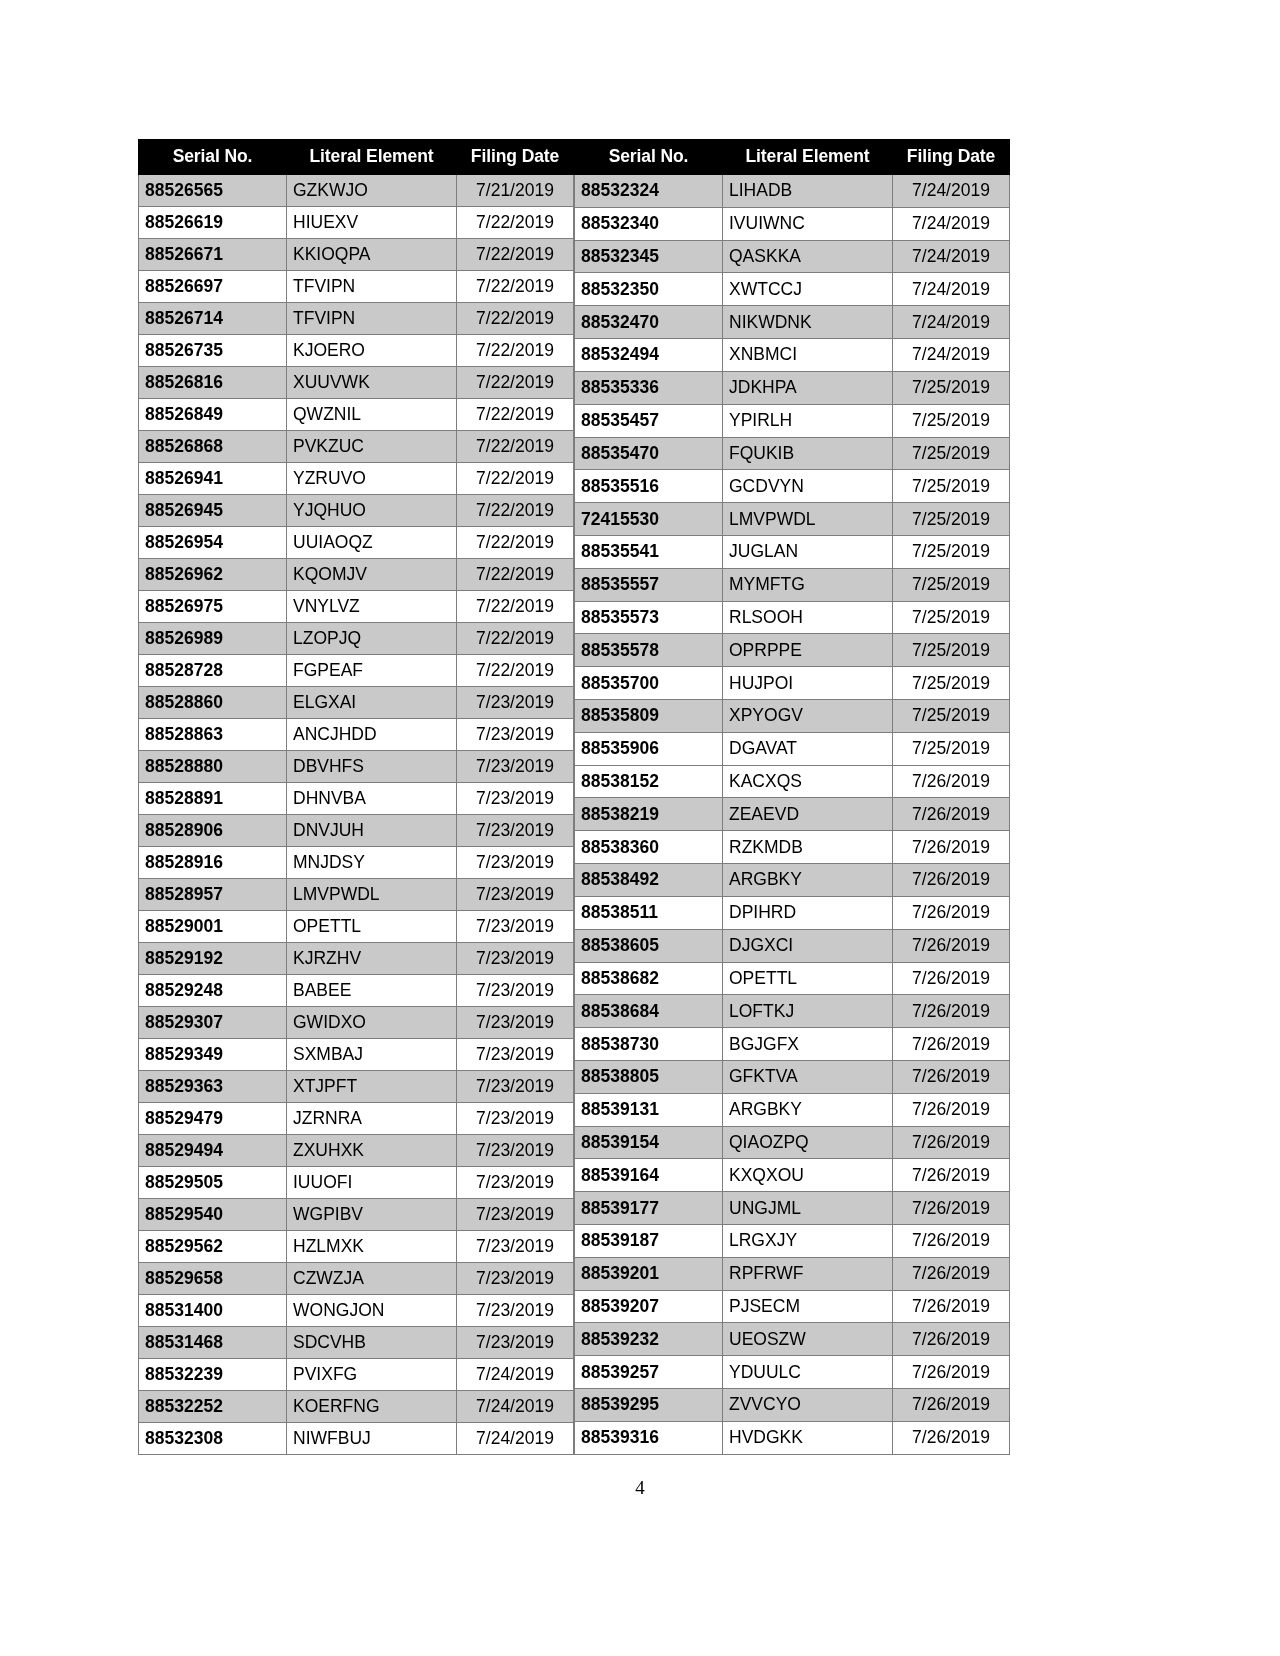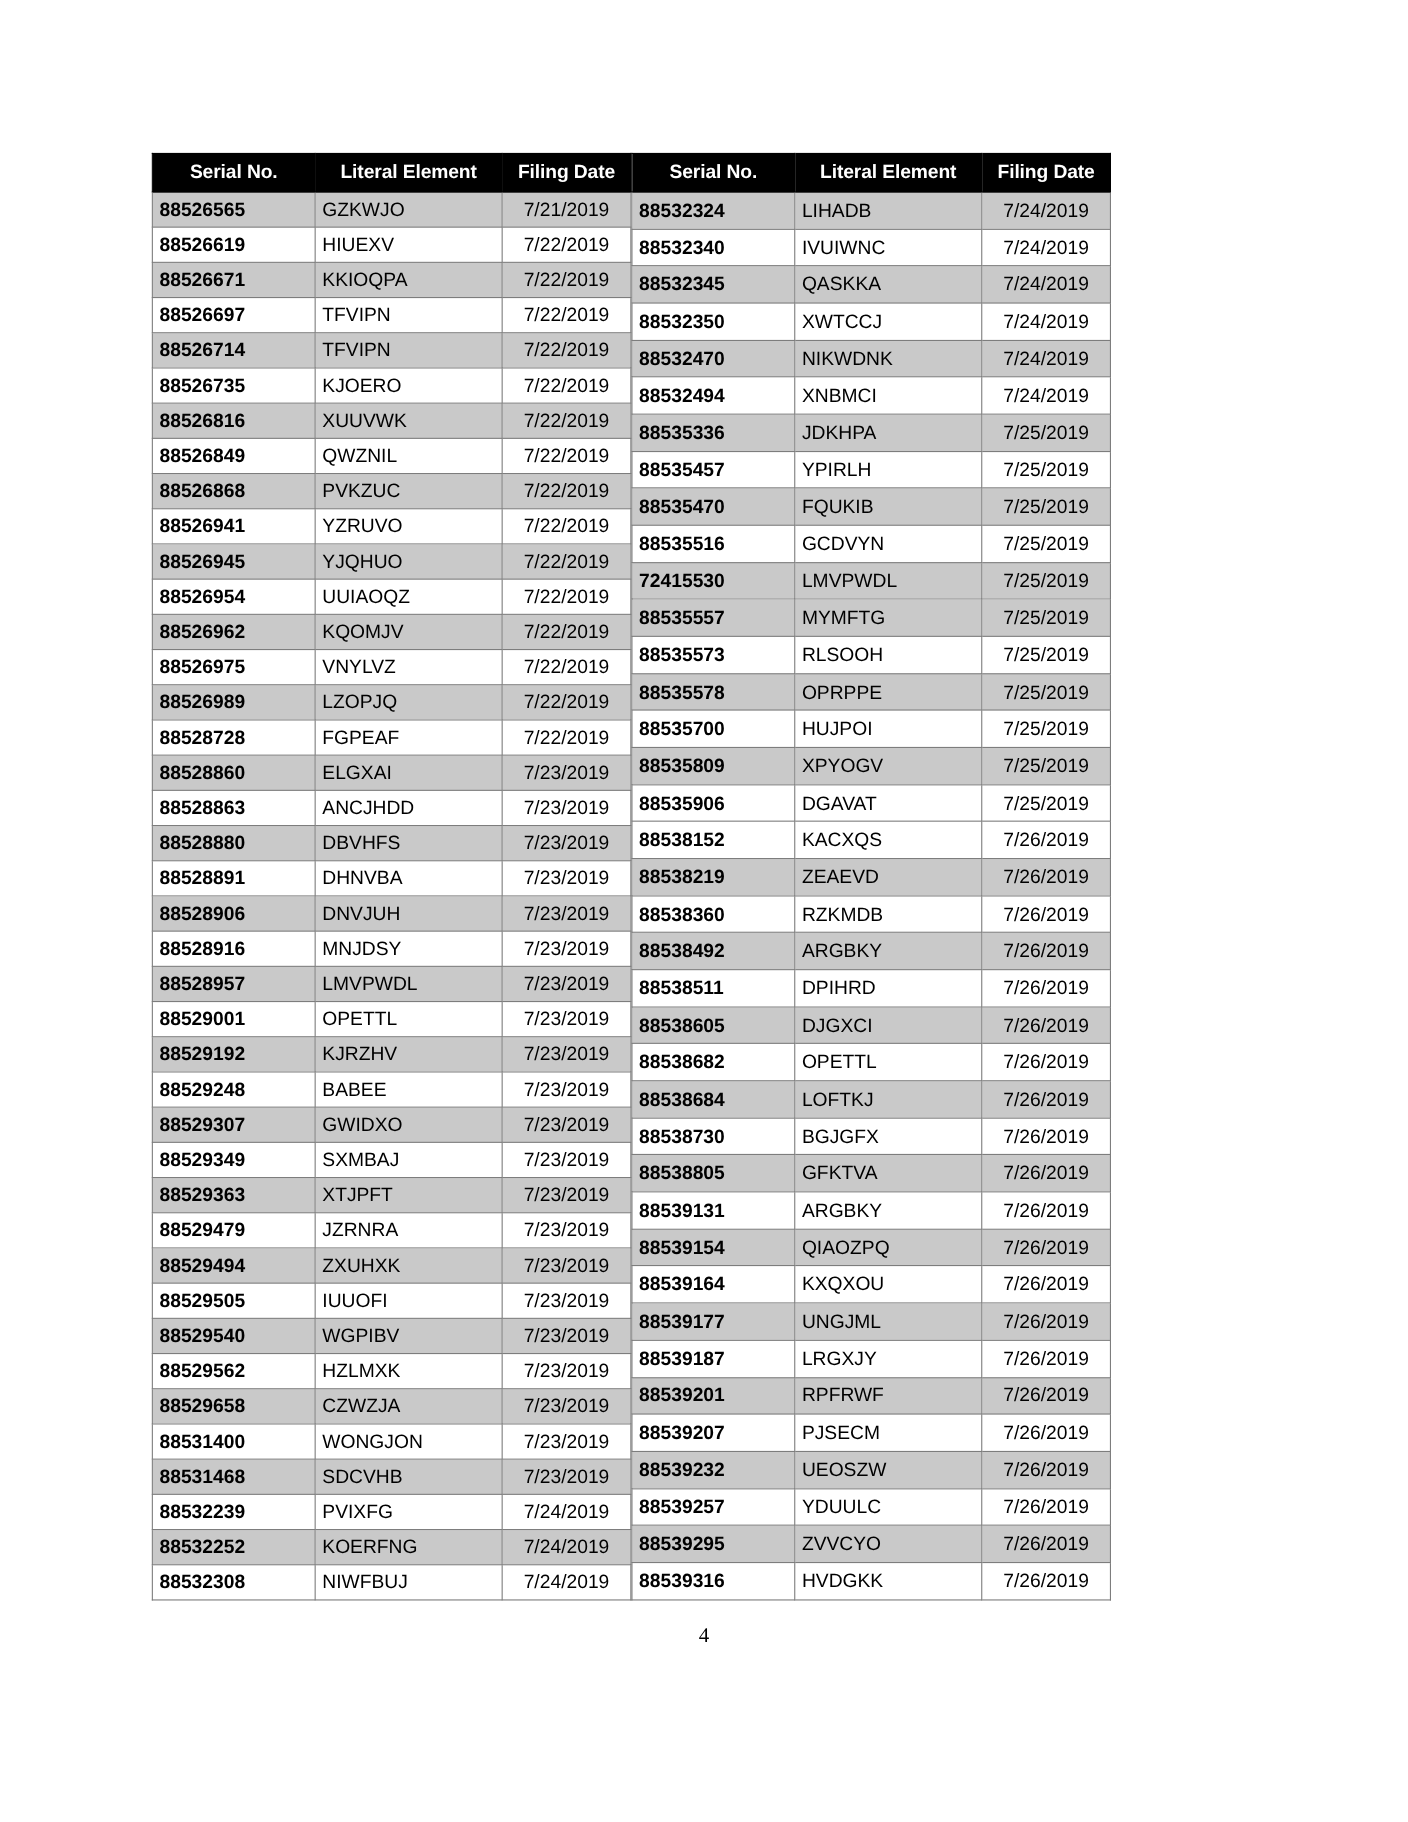--- a/index.html
+++ b/index.html
@@ -375,20 +375,25 @@
           <tr class="row-plain">
             <td class="col-serial">88535516</td>
             <td class="col-literal">GCDVYN</td>
             <td class="col-date">7/25/2019</td>
           </tr>
           <tr class="row-shaded">
             <td class="col-serial">72415530</td>
             <td class="col-literal">LMVPWDL</td>
             <td class="col-date">7/25/2019</td>
           </tr>
+          <tr class="row-plain">
+            <td class="col-serial">88535541</td>
+            <td class="col-literal">JUGLAN</td>
+            <td class="col-date">7/25/2019</td>
+          </tr>
           <tr class="row-shaded">
             <td class="col-serial">88535557</td>
             <td class="col-literal">MYMFTG</td>
             <td class="col-date">7/25/2019</td>
           </tr>
           <tr class="row-plain">
             <td class="col-serial">88535573</td>
             <td class="col-literal">RLSOOH</td>
             <td class="col-date">7/25/2019</td>
           </tr>

